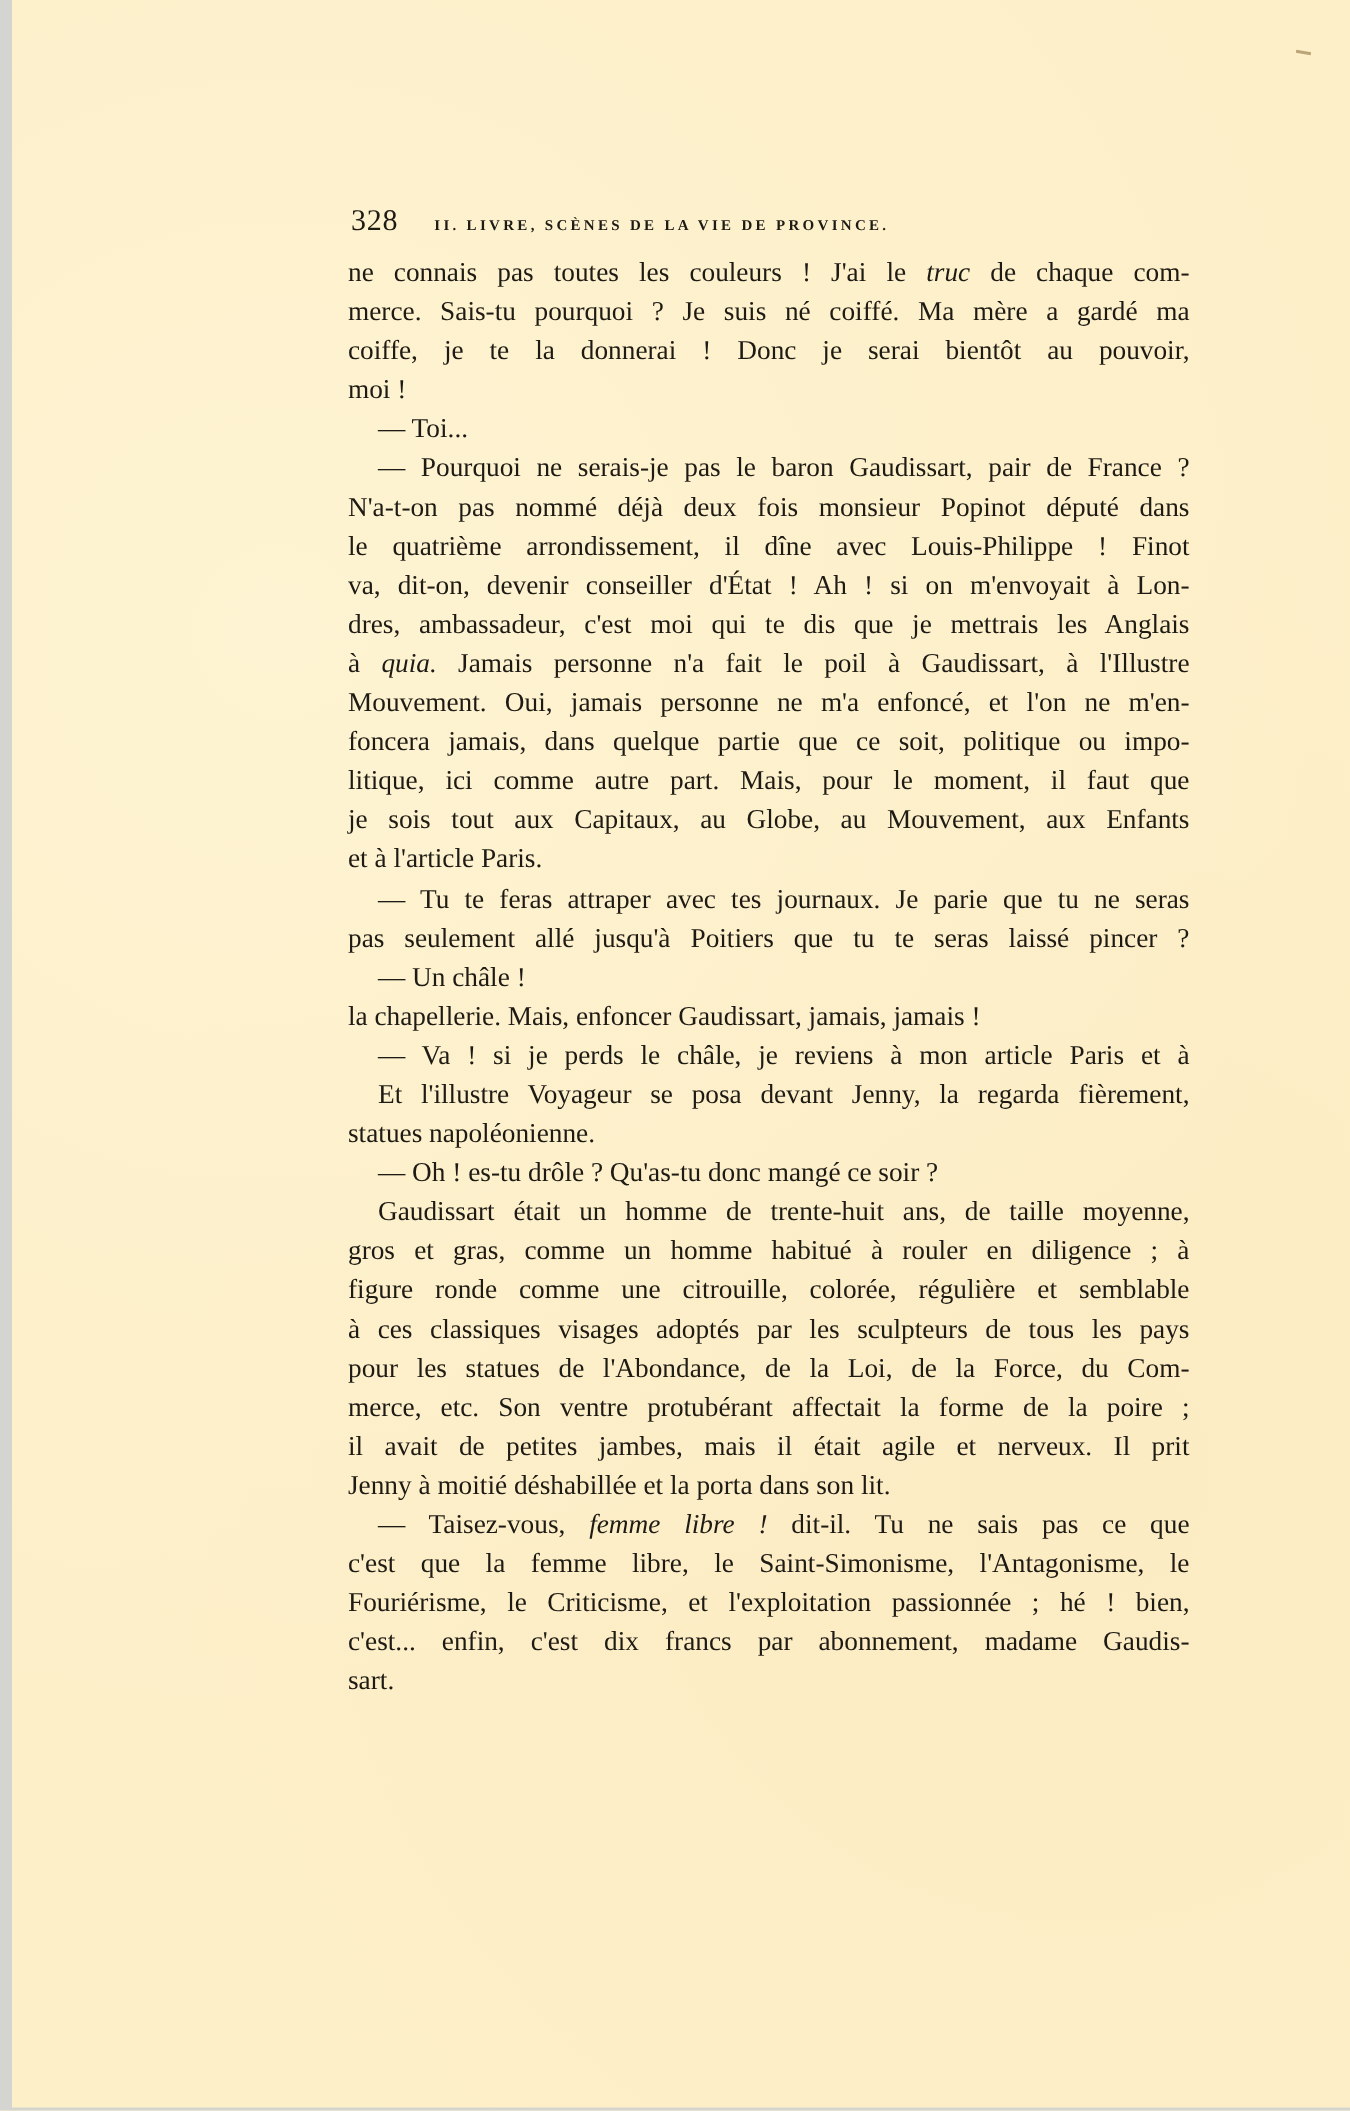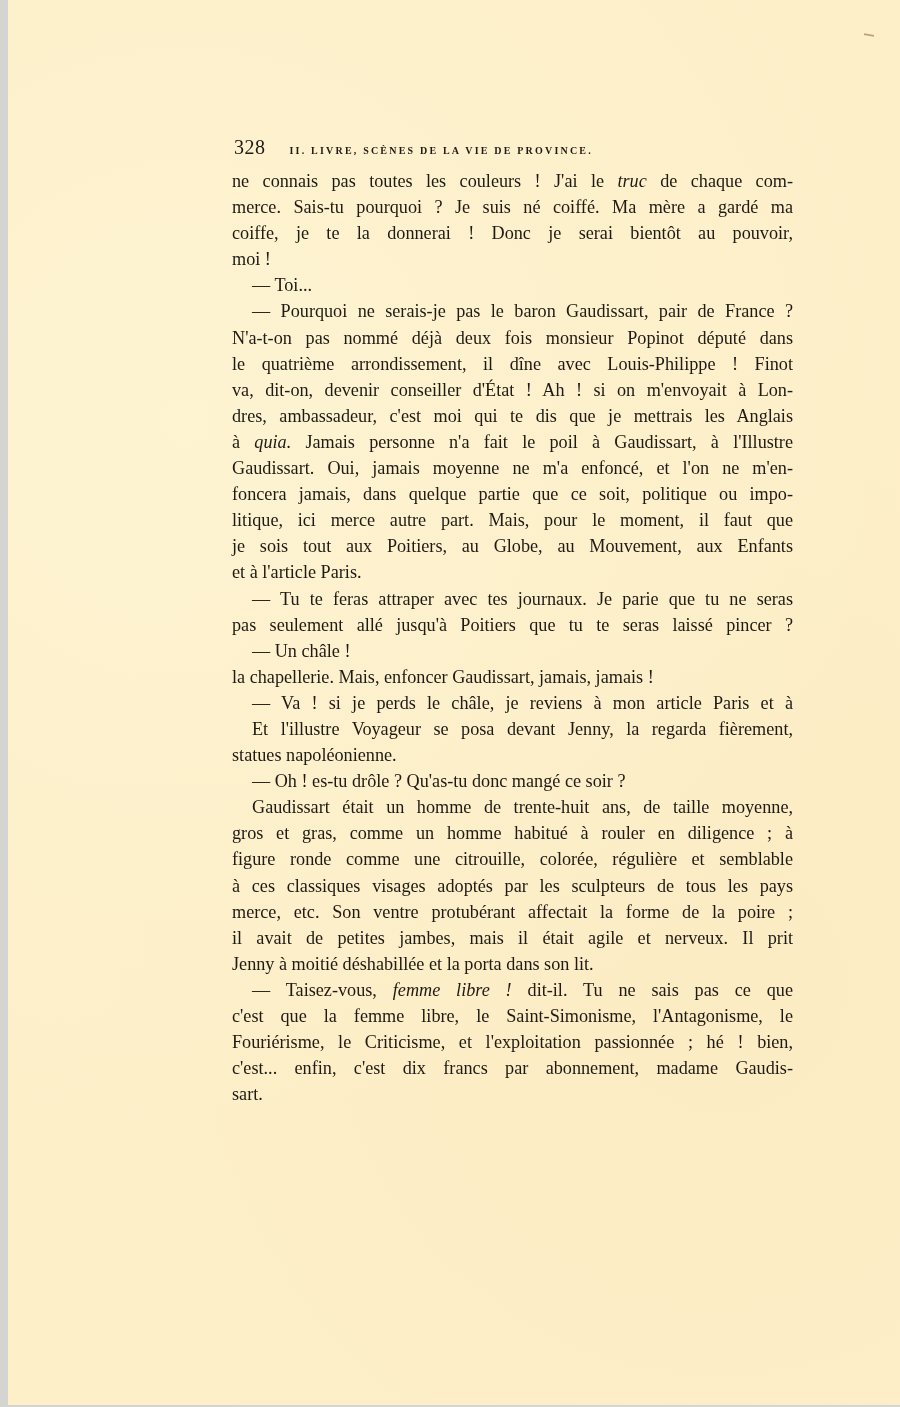--- a/index.html
+++ b/index.html
@@ -100,37 +100,38 @@
       <span class="line">merce. Sais-tu pourquoi ? Je suis né coiffé. Ma mère a gardé ma</span>
       <span class="line">coiffe, je te la donnerai ! Donc je serai bientôt au pouvoir,</span>
       <span class="line last">moi !</span>
       <span class="line last dialog">— Toi...</span>
       <span class="line dialog">— Pourquoi ne serais-je pas le baron Gaudissart, pair de France ?</span>
       <span class="line">N'a-t-on pas nommé déjà deux fois monsieur Popinot député dans</span>
       <span class="line">le quatrième arrondissement, il dîne avec Louis-Philippe ! Finot</span>
       <span class="line">va, dit-on, devenir conseiller d'État ! Ah ! si on m'envoyait à Lon-</span>
       <span class="line">dres, ambassadeur, c'est moi qui te dis que je mettrais les Anglais</span>
       <span class="line"><span>à </span><span class="ital">quia.</span><span> Jamais personne n'a fait le poil à Gaudissart, à l'Illustre</span></span>
-      <span class="line">Gaudissart. Oui, jamais moyenne ne m'a enfoncé, et l'on ne m'en-</span>
+      <span class="line">Mouvement. Oui, jamais personne ne m'a enfoncé, et l'on ne m'en-</span>
       <span class="line">foncera jamais, dans quelque partie que ce soit, politique ou impo-</span>
-      <span class="line">litique, ici merce autre part. Mais, pour le moment, il faut que</span>
-      <span class="line">je sois tout aux Poitiers, au Globe, au Mouvement, aux Enfants</span>
+      <span class="line">litique, ici comme autre part. Mais, pour le moment, il faut que</span>
+      <span class="line">je sois tout aux Capitaux, au Globe, au Mouvement, aux Enfants</span>
       <span class="line last">et à l'article Paris.</span>
       <span class="line dialog">— Tu te feras attraper avec tes journaux. Je parie que tu ne seras</span>
       <span class="line">pas seulement allé jusqu'à Poitiers que tu te seras laissé pincer ?</span>
       <span class="line last dialog">— Un châle !</span>
       <span class="line last">la chapellerie. Mais, enfoncer Gaudissart, jamais, jamais !</span>
       <span class="line dialog">— Va ! si je perds le châle, je reviens à mon article Paris et à</span>
       <span class="line indent">Et l'illustre Voyageur se posa devant Jenny, la regarda fièrement,</span>
       <span class="line last">statues napoléonienne.</span>
       <span class="line last dialog">— Oh ! es-tu drôle ? Qu'as-tu donc mangé ce soir ?</span>
       <span class="line indent">Gaudissart était un homme de trente-huit ans, de taille moyenne,</span>
       <span class="line">gros et gras, comme un homme habitué à rouler en diligence ; à</span>
       <span class="line">figure ronde comme une citrouille, colorée, régulière et semblable</span>
       <span class="line">à ces classiques visages adoptés par les sculpteurs de tous les pays</span>
+      <span class="line">pour les statues de l'Abondance, de la Loi, de la Force, du Com-</span>
       <span class="line">merce, etc. Son ventre protubérant affectait la forme de la poire ;</span>
       <span class="line">il avait de petites jambes, mais il était agile et nerveux. Il prit</span>
       <span class="line last">Jenny à moitié déshabillée et la porta dans son lit.</span>
       <span class="line dialog"><span>— Taisez-vous, </span><span class="ital">femme libre !</span><span> dit-il. Tu ne sais pas ce que</span></span>
       <span class="line">c'est que la femme libre, le Saint-Simonisme, l'Antagonisme, le</span>
       <span class="line">Fouriérisme, le Criticisme, et l'exploitation passionnée ; hé ! bien,</span>
       <span class="line">c'est... enfin, c'est dix francs par abonnement, madame Gaudis-</span>
       <span class="line last">sart.</span>
     </div>
   </div>

